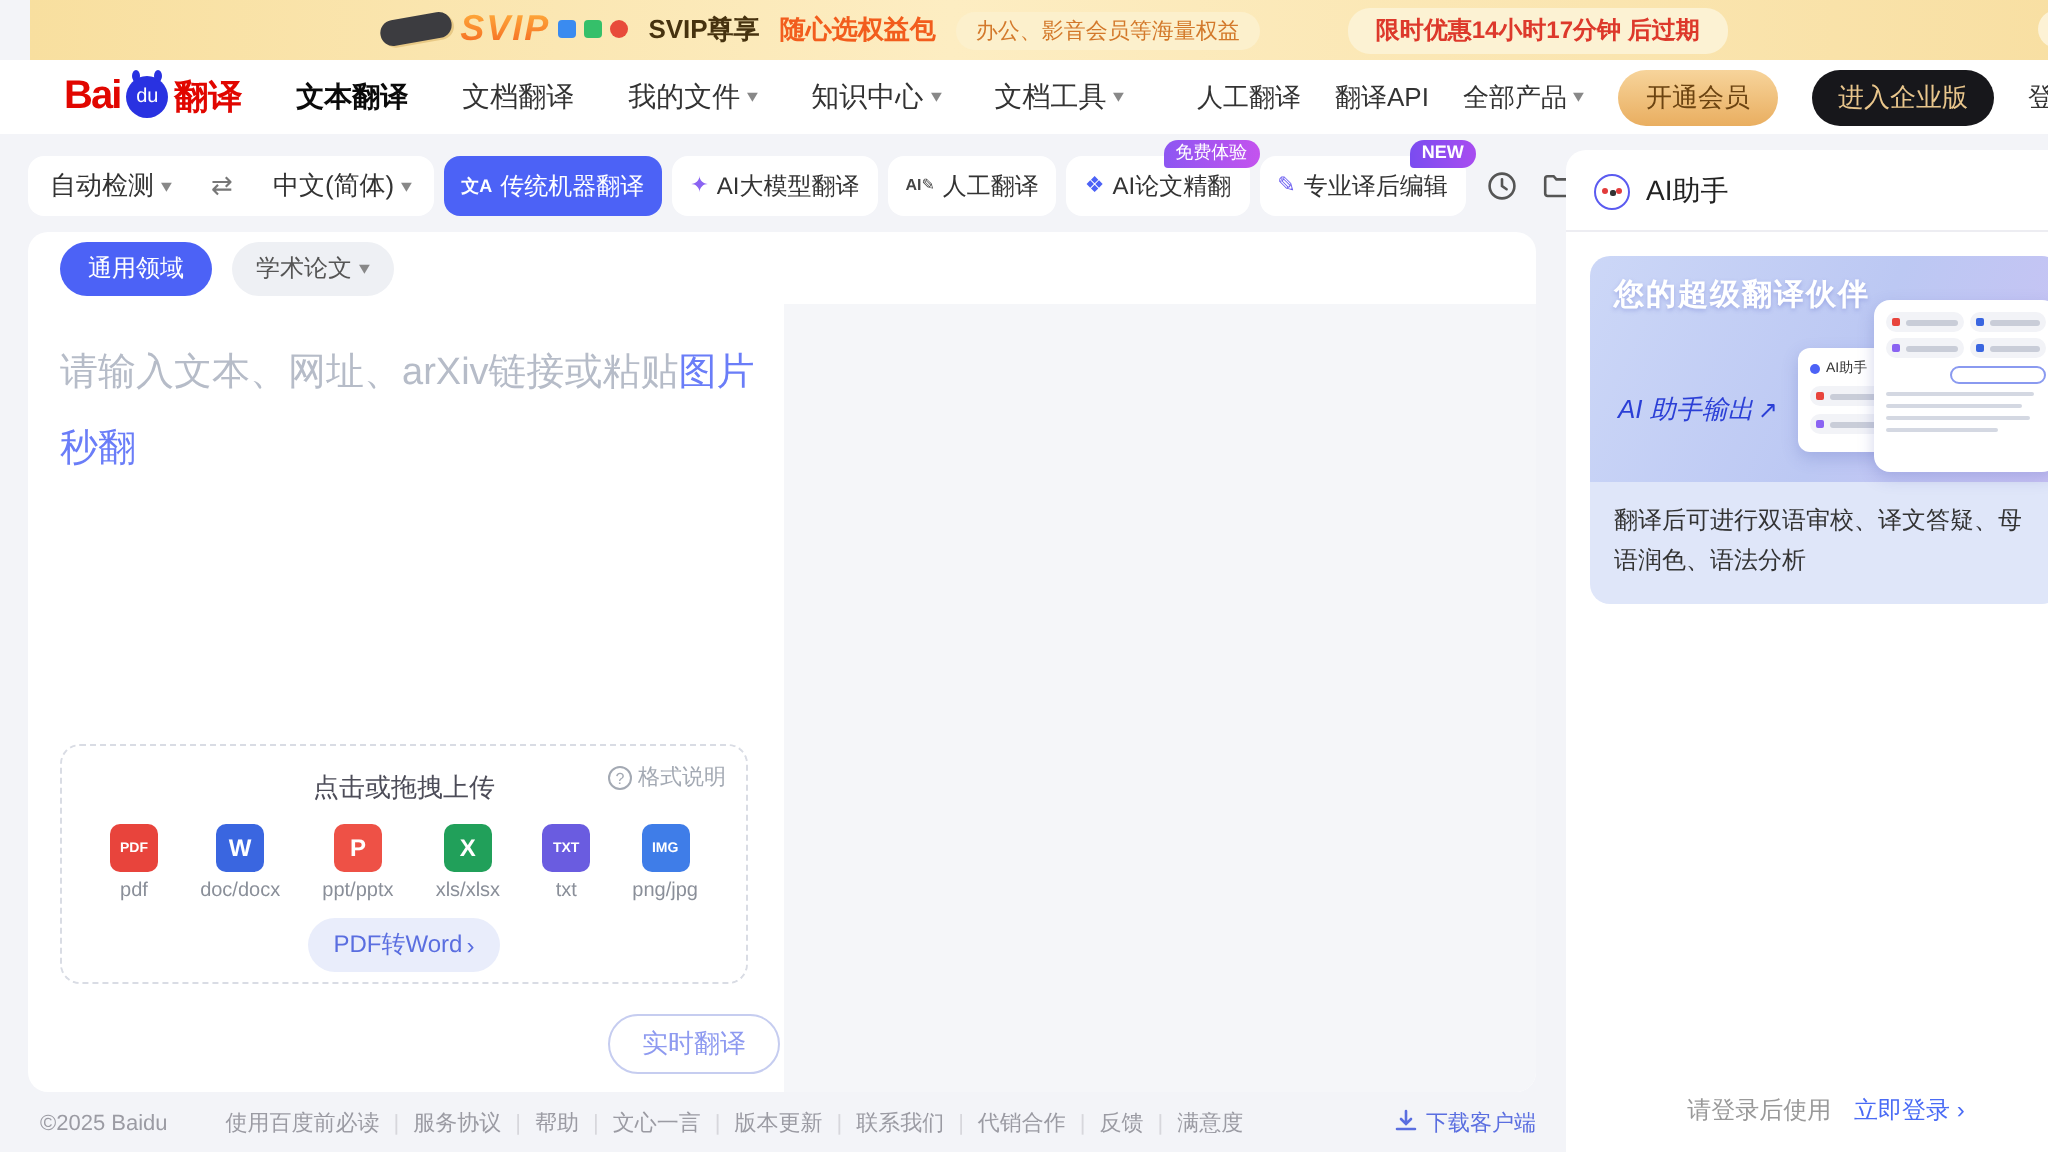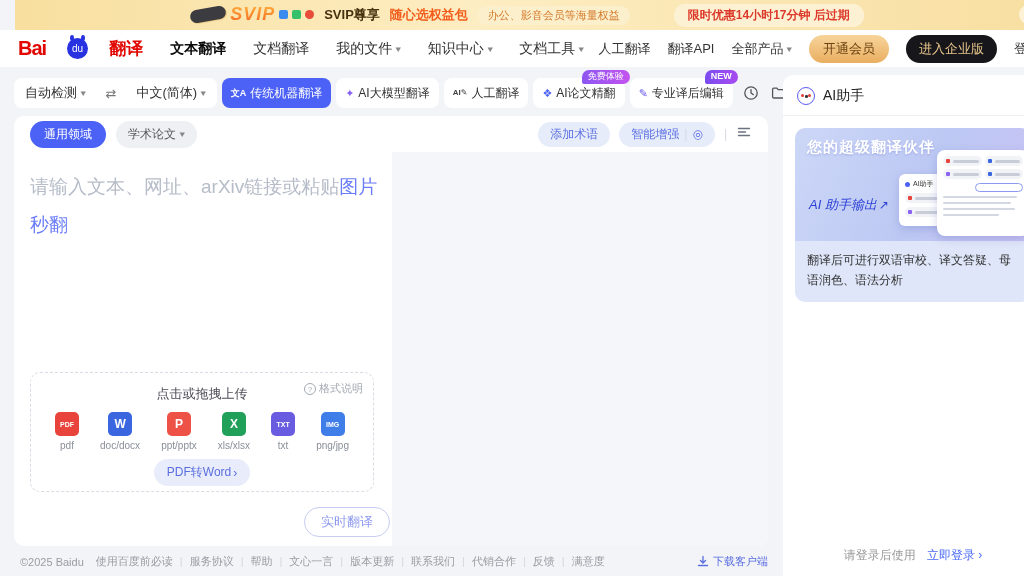--- a/index.html
+++ b/index.html
@@ -20,21 +20,21 @@
   .sq-red { background:#e84b3a; border-radius:50%; }
   .banner-title { font-size:13px; font-weight:bold; color:#46320f; }
   .banner-highlight { font-size:13px; font-weight:bold; color:#f25d1d; }
   .banner-benefits { font-size:11px; color:#d3792b; background:#fcf0cc; border-radius:10px; padding:2px 10px; }
   .banner-countdown { font-size:12px; font-weight:bold; color:#dd392b; background:#fcf2d3; border-radius:11px; padding:3px 14px; margin-left:34px; }
   .banner-close { position:absolute; right:1px; top:5px; width:19px; height:19px; border-radius:50%;
     background:rgba(255,252,240,.65); color:#c99b4f; font-size:11px; line-height:19px; text-align:center; }
 
   
   .header { position:absolute; top:30px; left:0; width:1024px; height:37px; background:#fff; display:flex; align-items:center; }
-  .logo { display:flex; align-items:center; gap:20px; margin-left:18px; }
+  .logo { display:flex; align-items:center; gap:2px; margin-left:32px; }
   .logo-bai { color:#e10600; font-size:20px; font-weight:bold; letter-spacing:-1px; }
   .logo-du { width:21px; height:21px; border-radius:50%; background:#2932e1; color:#fff; font-size:10px; font-weight:normal;
     display:flex; align-items:center; justify-content:center; position:relative; margin:0 1px; }
   .logo-du::before,.logo-du::after { content:""; position:absolute; top:-3px; width:4px; height:6px; border-radius:50%; background:#2932e1; }
   .logo-du::before { left:3px; } .logo-du::after { right:3px; }
   .logo-product { color:#e10600; font-size:17px; font-weight:bold; }
   .nav { display:flex; gap:27px; margin-left:27px; font-size:14px; color:#333; align-items:center; }
   .nav-item { display:flex; align-items:center; cursor:pointer; }
   .nav-item.active { font-weight:bold; color:#0a0a0a; }
   .caret { font-size:9px; color:#888; margin-left:4px; transform:scaleX(1.2); }
@@ -89,21 +89,21 @@
   .ft-ic.big { font-size:12px; }
   .ic-pdf { background:#e8443c; } .ic-doc { background:#3a66e0; } .ic-ppt { background:#ee5146; }
   .ic-xls { background:#21a05a; } .ic-txt { background:#6a5ce0; } .ic-img { background:#3f7de8; }
   .ft-label { font-size:10px; color:#8a8f99; }
   .pdf2word { display:flex; align-items:center; gap:2px; width:fit-content; margin:8px auto 0; background:#e9edfb; color:#5a6ee0; font-size:12px; padding:5px 13px; border-radius:14px; }
   .realtime-btn { position:absolute; left:290px; top:355px; border:1px solid #c6cdf0; color:#8e9af0; font-size:13px; padding:5px 16px; border-radius:15px; background:#fff; }
 
   
   .footer { position:absolute; left:20px; top:554px; width:748px; display:flex; justify-content:space-between; align-items:center; font-size:11px; color:#9b9ba3; }
   .footer-left { display:flex; align-items:center; }
-  .footer-copy { margin-right:12px; }
+  .footer-copy { margin-right:29px; }
   .flink + .flink::before { content:"|"; margin:0 7px; color:#d7d7dc; }
   .download { color:#5a6ee0; display:flex; align-items:center; gap:4px;text-align:right; }
 
   
   .sidebar { position:absolute; left:783px; top:75px; width:260px; height:501px; background:#fff; border-radius:10px 0 0 0; }
   .sb-header { display:flex; align-items:center; gap:8px; padding:12px 14px 10px; border-bottom:1px solid #ededf2; font-size:14px; color:#222; }
   .ai-face { width:18px; height:18px; border-radius:50%; border:1.5px solid #5b5bf0; position:relative; }
   .ai-face::before,.ai-face::after { content:""; position:absolute; top:6px; width:3px; height:3px; border-radius:50%; background:#e23b3b; }
   .ai-face::before { left:3px; } .ai-face::after { right:3px; }
   .ai-face .ai-dot { position:absolute; top:7px; left:7px; width:2.5px; height:2.5px; border-radius:50%; background:#333; }
@@ -251,34 +251,20 @@
 
   <div class="panel">
     <div class="domain-bar">
       <div class="domain-left">
         <span class="pill-blue">通用领域</span>
         <span class="pill-gray">
             <span>学术论文</span>
             <span class="caret">▾</span>
           </span>
       </div>
-      <div class="domain-right">
-        <span class="pill-lightblue">添加术语</span>
-        <span class="pill-lightblue">
-            <span>智能增强</span>
-            <span class="v-sep">|</span>
-            <span class="target-glyph">◎</span>
-          </span>
-        <span class="v-sep">|</span>
-        <span><svg width="16" height="16" viewBox="0 0 16 16">
-              <g stroke="#6b7280" stroke-width="1.4" stroke-linecap="round">
-                <path d="M2.5 4.5h11M2.5 8h7M2.5 11.5h11"></path>
-              </g>
-            </svg></span>
-      </div>
     </div>
 
     <div class="content">
       <div class="output-pane"></div>
 
       <div class="placeholder">
         <span>请输入文本、网址、arXiv链接或粘贴</span><span class="ph-link">图片秒翻</span>
       </div>
 
       <div class="upload-box">

